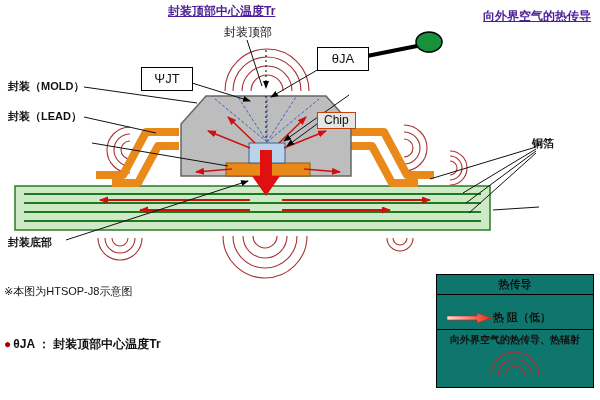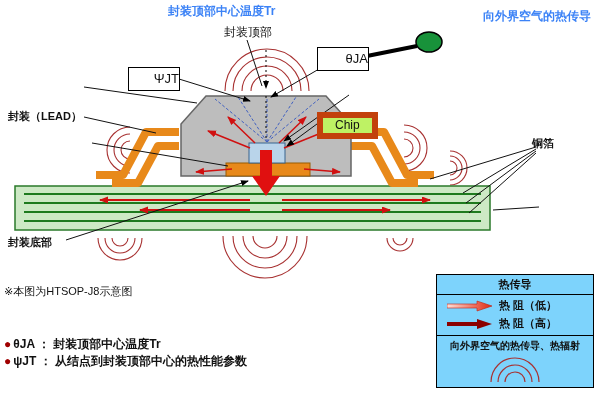--- a/index.html
+++ b/index.html
@@ -1,31 +1,31 @@
 <!DOCTYPE html>
 <html><head>
 <meta charset="utf-8">
 <style>
   html,body{margin:0;padding:0;background:#fff;}
   .stage{position:relative;width:600px;height:400px;background:#fff;overflow:hidden;
          font-family:"Liberation Sans","DejaVu Sans",sans-serif;color:#111;}
   svg.canvas{position:absolute;left:0;top:0;}
   .lbl{position:absolute;white-space:pre-line;font-size:12px;line-height:1.15;z-index:2;}
-  .red{color:#3b82f6;font-weight:bold;}
+  .red{color:#4c1d95;font-weight:bold;text-decoration:underline;}
   .b{font-weight:bold;}
   .s11{font-size:11px;}
   .tagbox{position:absolute;width:50px;height:22px;border:1.6px solid #000;background:#fff;
-          text-align:right;line-height:22px;font-size:13px;z-index:2;}
-  .chiplbl{position:absolute;border:6px solid #c2410c;background:#bef264;padding:0 12px;
+          text-align:center;line-height:22px;font-size:13px;z-index:2;}
+  .chiplbl{position:absolute;border:1px solid #c2410c;background:#e5e5e5;padding:0 6px;
            font-size:12px;line-height:15px;z-index:2;}
   .bullet{color:#a00000;margin-right:2px;}
   .legend{position:absolute;left:436px;top:274px;width:158px;height:114px;border:1px solid #000;
-          background:#7dd3fc;box-sizing:border-box;font-size:11px;font-weight:bold;z-index:3;}
+          background:#0f766e;box-sizing:border-box;font-size:11px;font-weight:bold;z-index:3;}
   .legend-title{text-align:center;border-bottom:1px solid #000;padding:2px 0;}
-  .legend-row{display:flex;align-items:center;gap:6px;padding:3px 0 0 10px;}
+  .legend-row{display:flex;align-items:center;padding:3px 0 0 10px;margin-top:12px;}
   .legend-rad{border-top:1px solid #000;margin-top:4px;padding:3px 1px 0;font-size:10px;text-align:center;}
   .legend-arcs{text-align:center;margin-top:1px;}
 </style>
 </head>
 <body>
 
 <div class="stage">
 
   <svg class="canvas" width="600" height="400" viewBox="0 0 600 400">
     <defs>
@@ -141,59 +141,51 @@
     <g>
       <line x1="367" y1="56" x2="417" y2="46" stroke="#000" stroke-width="4"></line>
       <ellipse cx="429" cy="42" rx="13" ry="10" fill="#18923a" stroke="#000" stroke-width="1.5"></ellipse>
     </g>
   </svg>
 
   <div class="lbl red" style="left:168px;top:5px">封装顶部中心温度Tr</div>
   <div class="lbl" style="left:224px;top:26px">封装顶部</div>
   <div class="lbl red" style="left:483px;top:10px">向外界空气的热传导</div>
 
-  <div class="tagbox" style="left:128px;top:67px">ΨJT</div>
+  <div class="tagbox" style="left:141px;top:67px">ΨJT</div>
   <div class="tagbox" style="left:317px;top:47px">θJA</div>
 
   <div class="chiplbl" style="left:317px;top:112px">Chip</div>
 
+  <div class="lbl b s11" style="left:8px;top:80px">封装（MOLD）</div>
   <div class="lbl b s11" style="left:8px;top:110px">封装（LEAD）</div>
 
   <div class="lbl b s11" style="left:532px;top:137px">铜箔</div>
   <div class="lbl b s11" style="left:8px;top:236px">封装底部</div>
 
   <div class="lbl s11" style="left:4px;top:285px">※本图为HTSOP-J8示意图</div>
 
   <div class="lbl b" style="left:4px;top:324px">
     <span class="bullet">●</span><span>θJA ： 封装顶部中心温度Tr</span>
-  </div>
-  <div class="lbl b" style="left:4px;top:341px">
-    <span class="bullet">●</span><span>ψJT ： 从结点到封装顶部中心的热性能参数</span>
   </div>
 
   <div class="legend">
     <div class="legend-title">热传导</div>
     <div class="legend-row">
       <svg width="46" height="12">
         <defs>
           <linearGradient id="gLow" x1="0" y1="0" x2="1" y2="0">
             <stop offset="0" stop-color="#ffe0d8"></stop>
               <stop offset="1" stop-color="#e02810"></stop>
           </linearGradient>
         </defs>
         <polygon points="0,4 30,4 30,1 45,6 30,11 30,8 0,8" fill="url(#gLow)" stroke="#c02010" stroke-width="0.6"></polygon>
       </svg>
       <span>热 阻（低）</span>
     </div>
-    <div class="legend-row">
-      <svg width="46" height="12">
-        <polygon points="0,4 30,4 30,1 45,6 30,11 30,8 0,8" fill="#8b0000"></polygon>
-      </svg>
-      <span>热 阻（高）</span>
-    </div>
     <div class="legend-rad">向外界空气的热传导、热辐射</div>
     <div class="legend-arcs">
       <svg width="70" height="30">
         <g stroke="#a83232" stroke-width="1.2" fill="none">
           <path d="M25,28 A10 10 0 0 1 45,28"></path>
           <path d="M18,28 A17 17 0 0 1 52,28"></path>
           <path d="M11,28 A24 24 0 0 1 59,28"></path>
         </g>
       </svg>
     </div>

